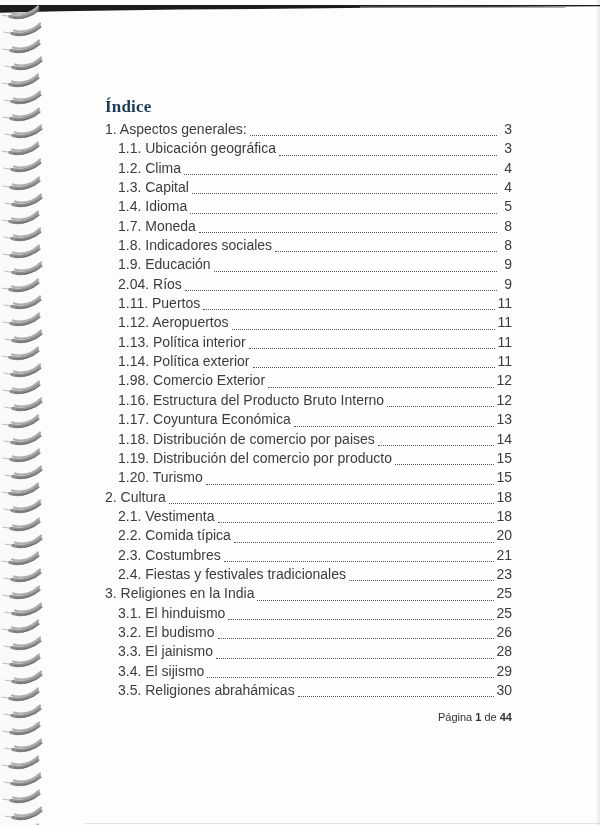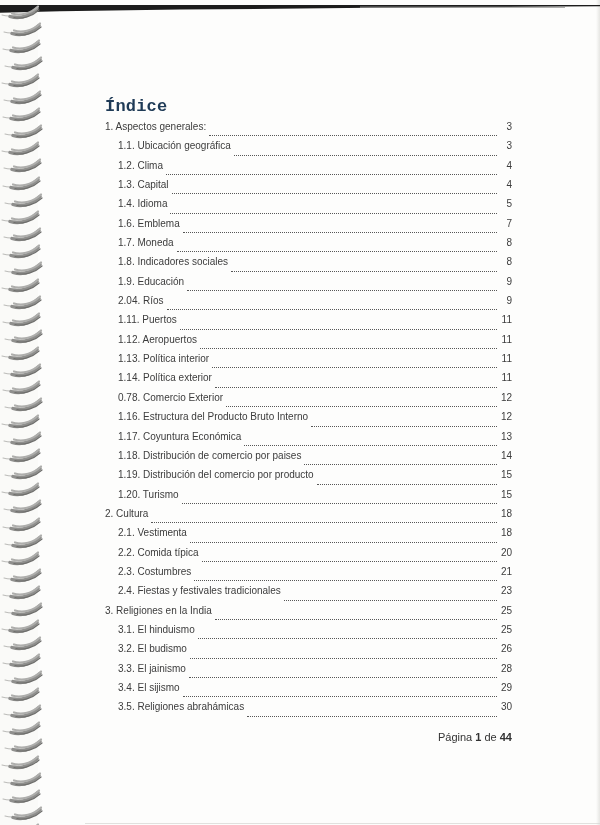--- a/index.html
+++ b/index.html
@@ -15,26 +15,26 @@
   }
   .top-band{position:absolute;top:0;left:0;width:600px;height:9px;z-index:6;pointer-events:none;}
   .right-edge{position:absolute;right:0;top:0;width:4px;height:825px;
     background:linear-gradient(to left,#e6e6e3,rgba(255,255,255,0));z-index:4;}
   .bottom-edge{position:absolute;left:85px;right:0;bottom:1px;height:1px;background:#d4d4d1;opacity:.7;z-index:4;}
   .coils{position:absolute;left:0;top:0;width:52px;height:825px;z-index:7;pointer-events:none;}
   .coil{position:absolute;}
 
   h1.title{
     margin:97px 0 4px 67px;
-    font-family:Liberation Mono, monospace;
+    font-family:Liberation Serif, serif;
     font-size:17px;font-weight:bold;color:#1e3a56;line-height:20px;
     letter-spacing:.2px;
   }
   .toc{margin-left:67px;width:407px;}
-  .row{display:flex;align-items:baseline;height:19.35px;font-size:10px;color:#3c3c3c;}
+  .row{display:flex;align-items:baseline;height:19.35px;font-size:14px;color:#3c3c3c;}
   .row.lvl2{padding-left:13px;}
   .row .label{white-space:nowrap;}
   .leader{flex:1;border-bottom:1.6px dotted #575757;align-self:flex-end;margin:0 2px 4px 3px;min-width:10px;}
   .page{text-align:right;min-width:13px;color:#3c3c3c;}
   .footer{margin:10px 0 0 67px;width:407px;text-align:right;font-size:11px;color:#333;}
   .footer b{font-weight:bold;}
 </style>
 </head>
 <body>
 
@@ -62,25 +62,20 @@
           <span class="label">1.3. Capital</span>
           <span class="leader"></span>
           <span class="page">4</span>
         </div>
         <div class="row lvl2">
           <span class="label">1.4. Idioma</span>
           <span class="leader"></span>
           <span class="page">5</span>
         </div>
         <div class="row lvl2">
-          <span class="label">1.6. Emblema</span>
-          <span class="leader"></span>
-          <span class="page">7</span>
-        </div>
-        <div class="row lvl2">
           <span class="label">1.7. Moneda</span>
           <span class="leader"></span>
           <span class="page">8</span>
         </div>
         <div class="row lvl2">
           <span class="label">1.8. Indicadores sociales</span>
           <span class="leader"></span>
           <span class="page">8</span>
         </div>
         <div class="row lvl2">
@@ -107,21 +102,21 @@
           <span class="label">1.13. Política interior</span>
           <span class="leader"></span>
           <span class="page">11</span>
         </div>
         <div class="row lvl2">
           <span class="label">1.14. Política exterior</span>
           <span class="leader"></span>
           <span class="page">11</span>
         </div>
         <div class="row lvl2">
-          <span class="label">0.78. Comercio Exterior</span>
+          <span class="label">1.98. Comercio Exterior</span>
           <span class="leader"></span>
           <span class="page">12</span>
         </div>
         <div class="row lvl2">
           <span class="label">1.16. Estructura del Producto Bruto Interno</span>
           <span class="leader"></span>
           <span class="page">12</span>
         </div>
         <div class="row lvl2">
           <span class="label">1.17. Coyuntura Económica</span>

